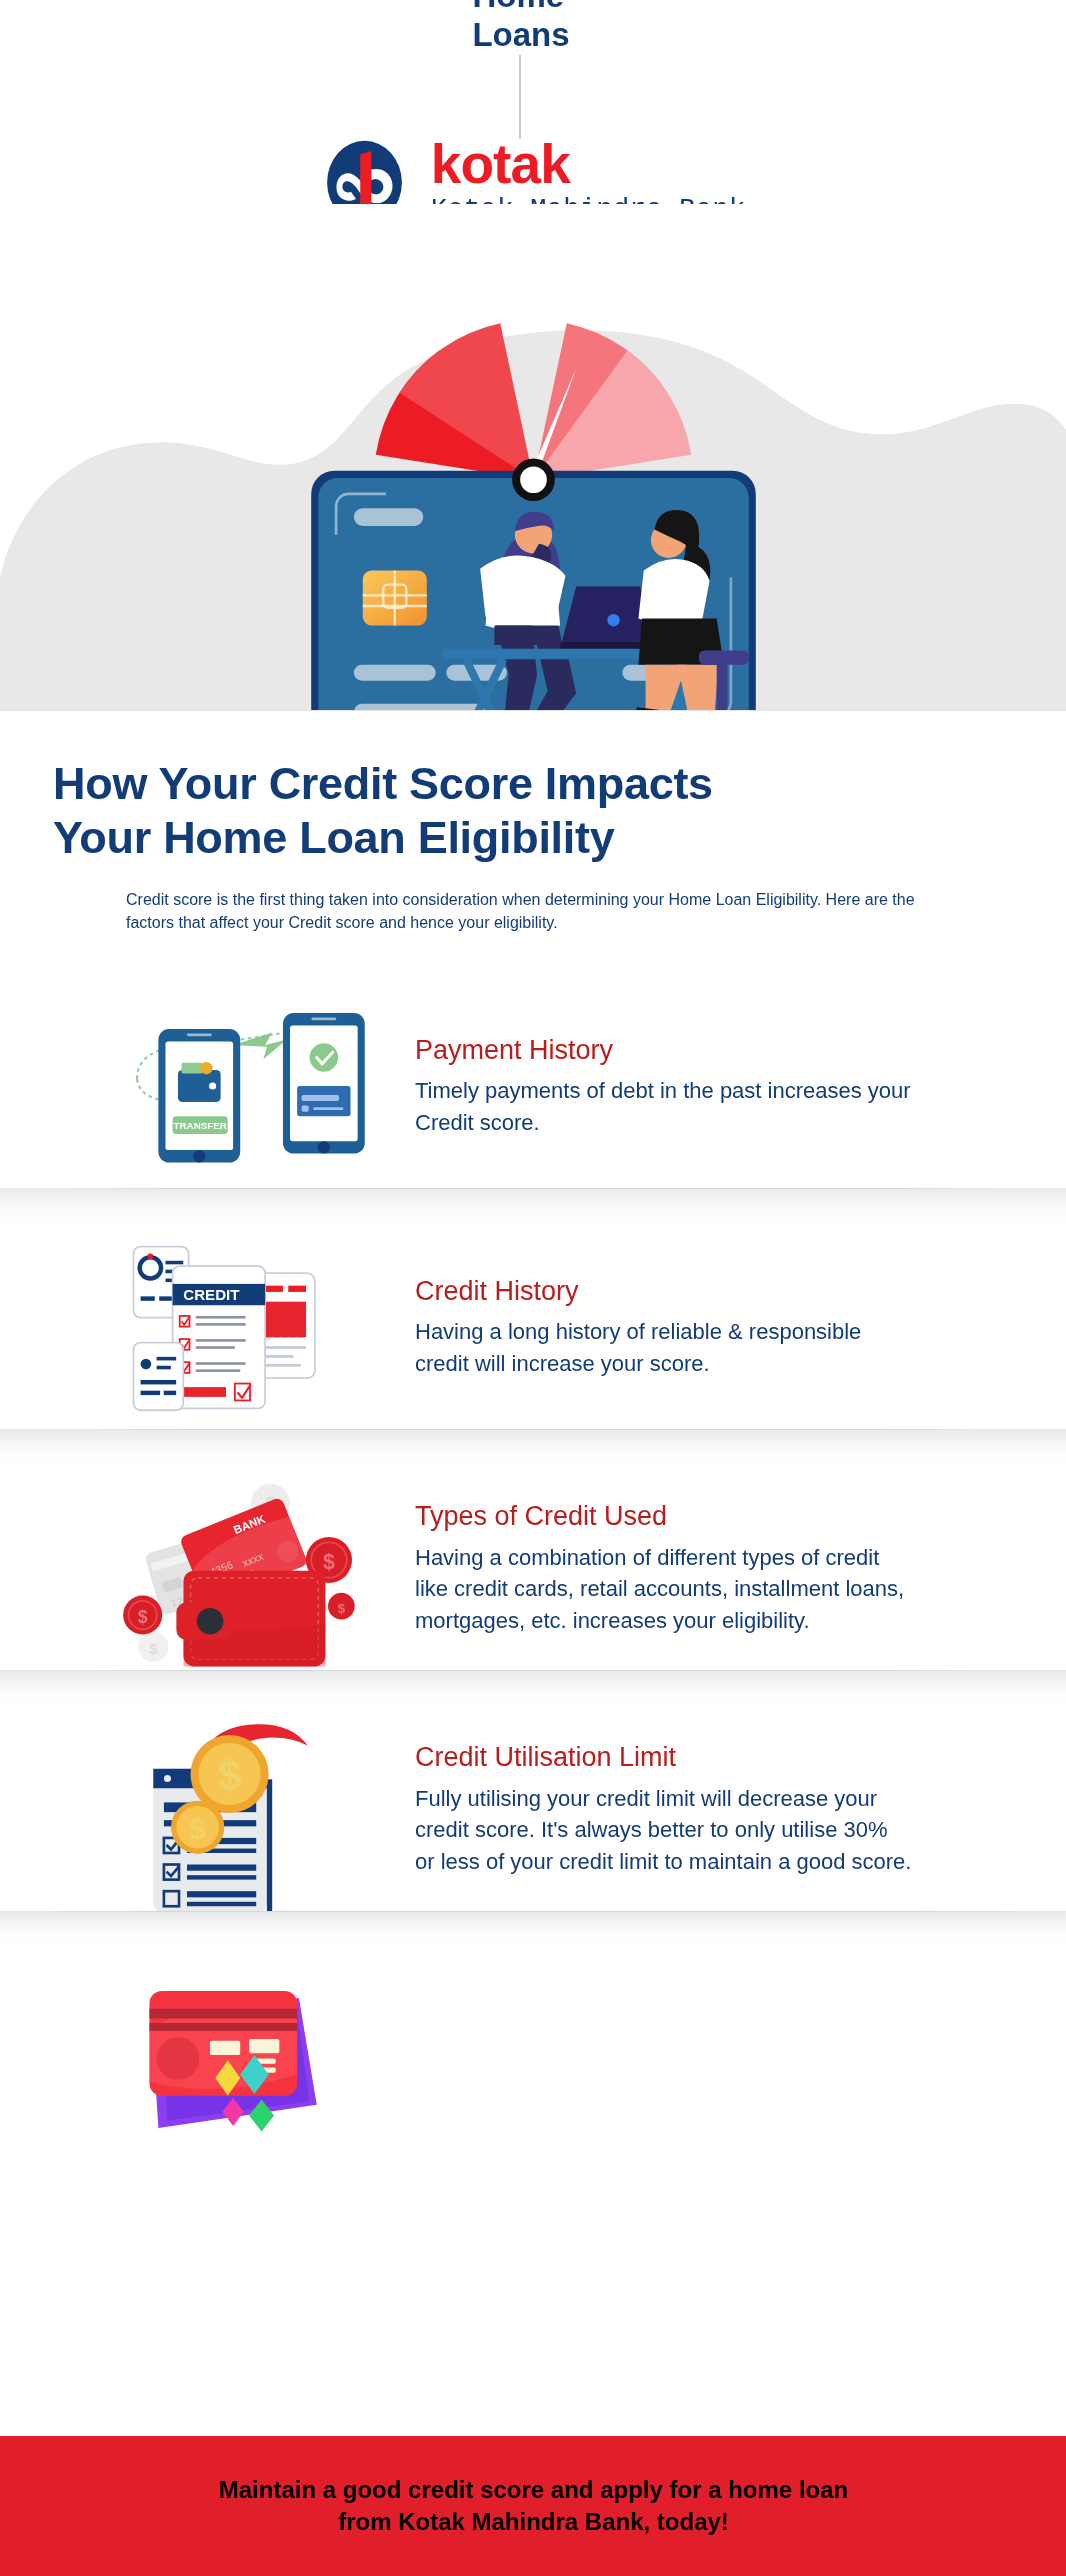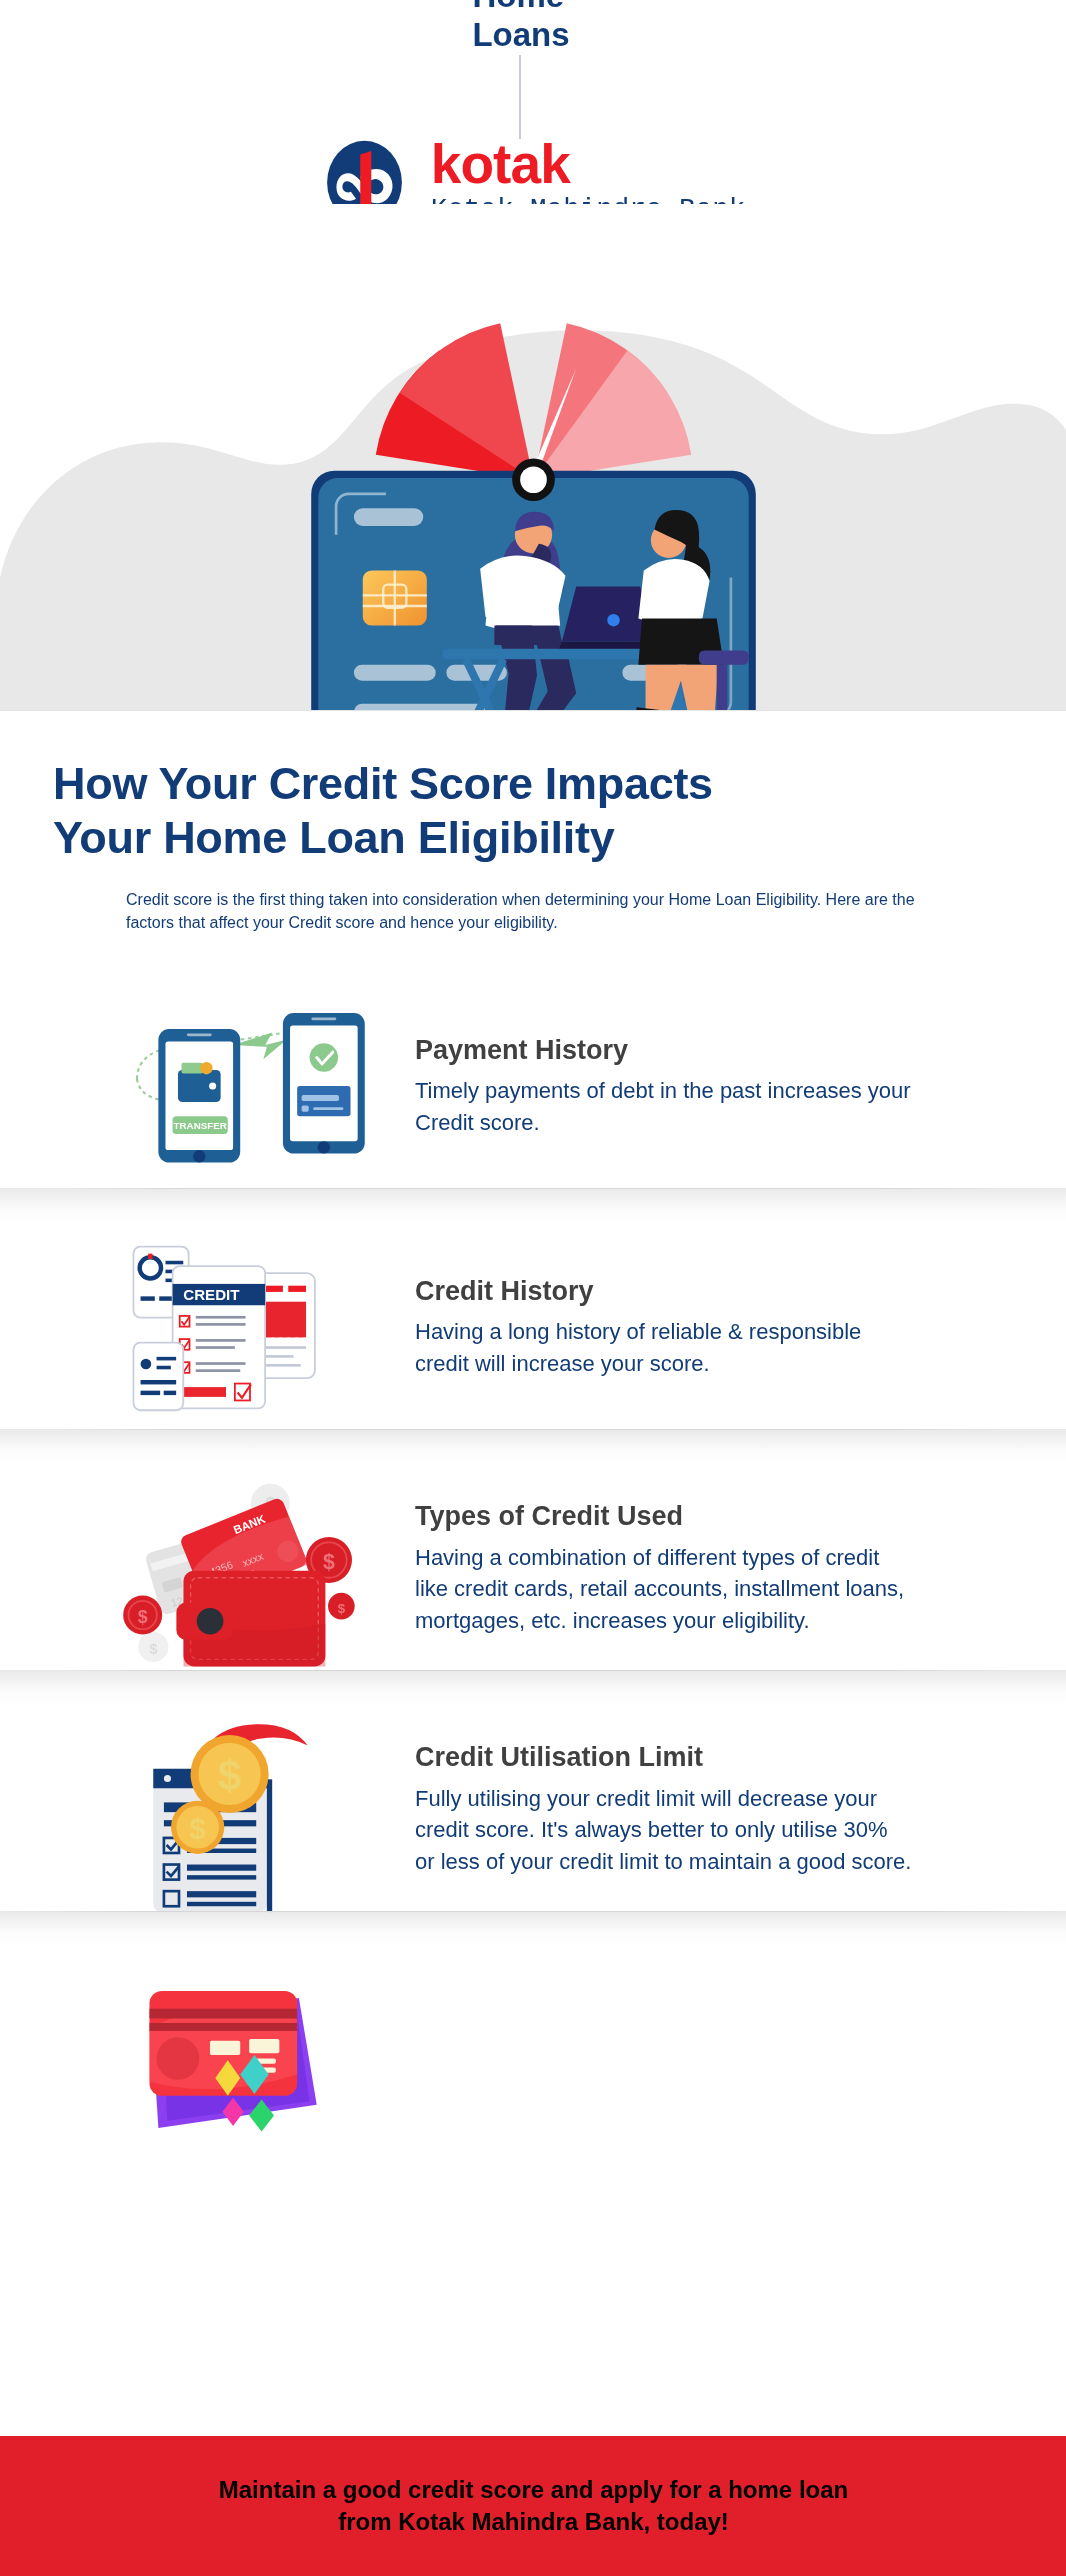--- a/index.html
+++ b/index.html
@@ -113,23 +113,23 @@
   .factor-art {
     flex: 0 0 267px;
     height: 187px;
     display: flex;
     align-items: center;
     justify-content: center;
   }
   .factor-art svg { display: block; }
   .factor-text { flex: 1; padding-left: 32px; }
   .factor-title {
-    color: #404040;
+    color: #b91c1c;
     font-size: 27px;
-    font-weight: 700;
+    font-weight: 400;
     line-height: 1.2;
     margin-bottom: 9px;
   }
   .factor-desc {
     color: #123C77;
     font-size: 22px;
     font-weight: 400;
     line-height: 1.44;
     max-width: 498px;
   }

